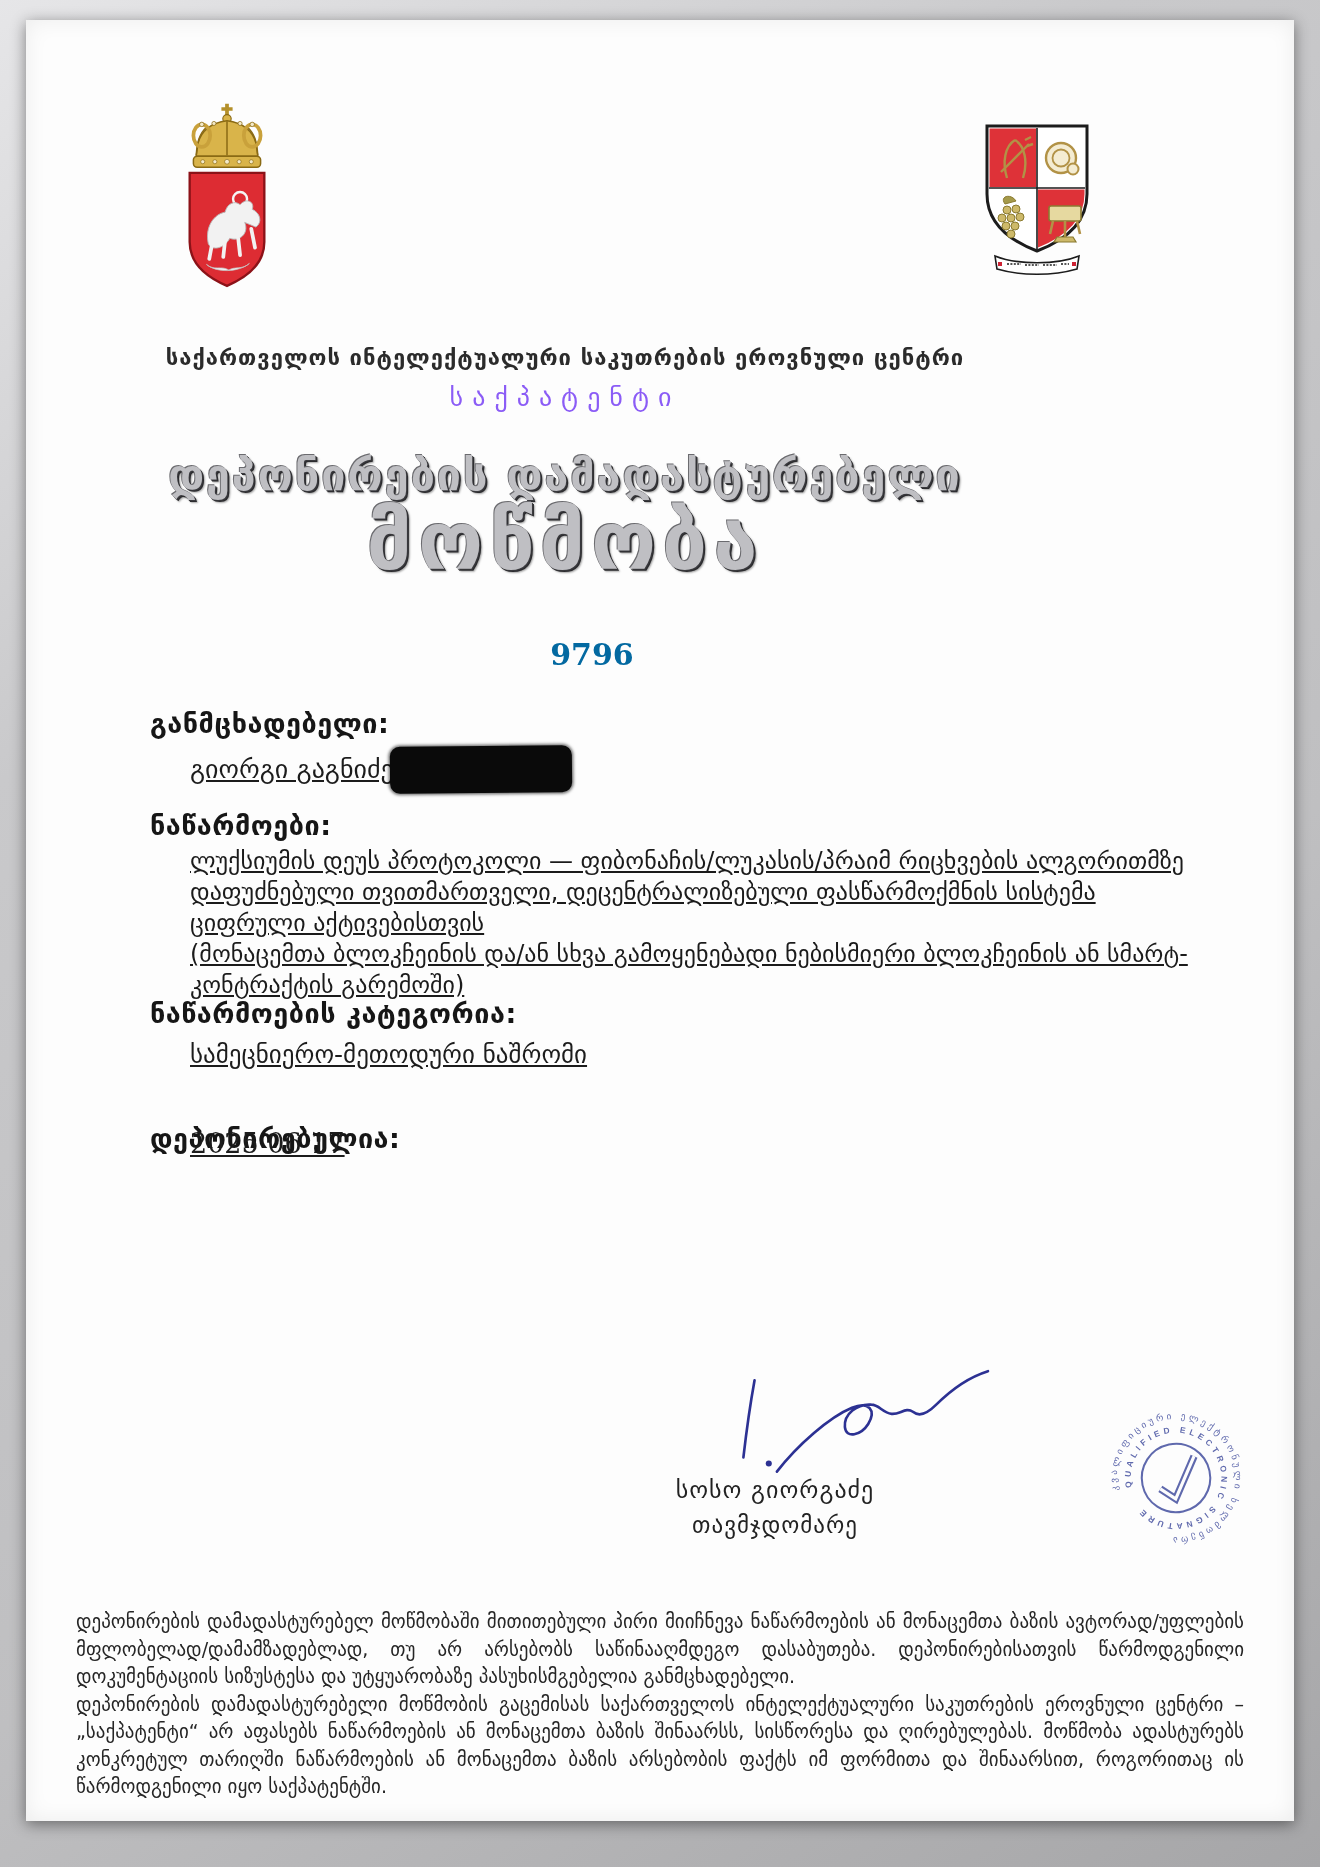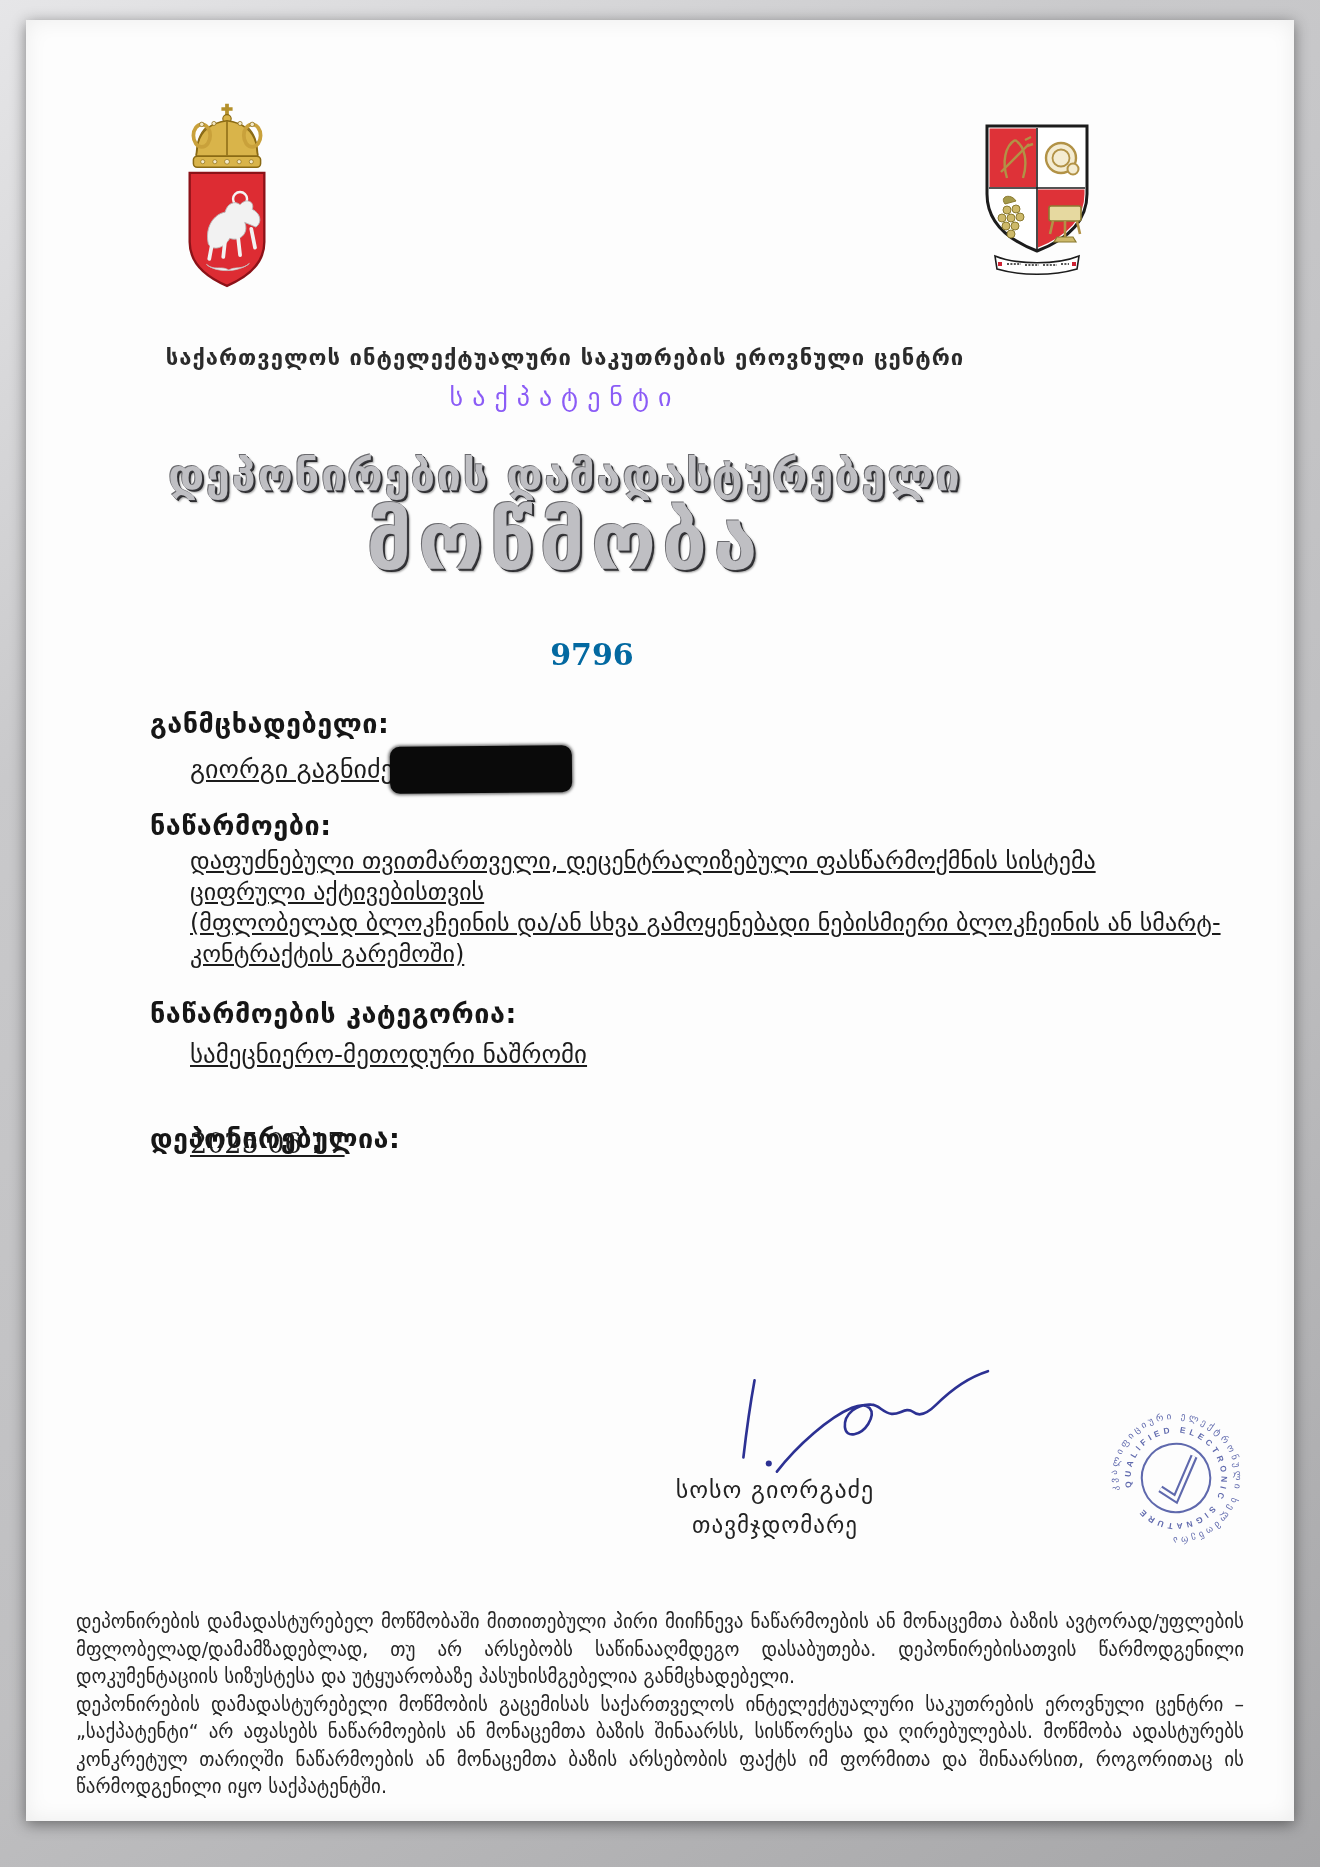--- a/index.html
+++ b/index.html
@@ -129,23 +129,24 @@
     <div class="abs cert-no">9796</div>
 
     <div class="abs label lbl-applicant">განმცხადებელი:</div>
     <div class="abs value applicant-row">
       <span class="name">გიორგი გაგნიძე</span>
       <span class="redaction"></span>
     </div>
 
     <div class="abs label lbl-work">ნაწარმოები:</div>
     <div class="abs value work-body">
+      <div>ლუქსიუმის დეუს პროტოკოლი — ფიბონაჩის/ლუკასის/პრაიმ რიცხვების ალგორითმზე</div>
       <div>დაფუძნებული თვითმართველი, დეცენტრალიზებული ფასწარმოქმნის სისტემა</div>
       <div>ციფრული აქტივებისთვის</div>
-      <div>(მფლობელად ბლოკჩეინის და/ან სხვა გამოყენებადი ნებისმიერი ბლოკჩეინის ან სმარტ-</div>
+      <div>(მონაცემთა ბლოკჩეინის და/ან სხვა გამოყენებადი ნებისმიერი ბლოკჩეინის ან სმარტ-</div>
       <div>კონტრაქტის გარემოში)</div>
     </div>
 
     <div class="abs label lbl-category">ნაწარმოების კატეგორია:</div>
     <div class="abs value val-category">სამეცნიერო-მეთოდური ნაშრომი</div>
 
     <div class="abs label lbl-deposited">დეპონირებულია:</div>
     <div class="abs value val-deposited">2025 06 17</div>
 
     <div class="abs sig-ink">

